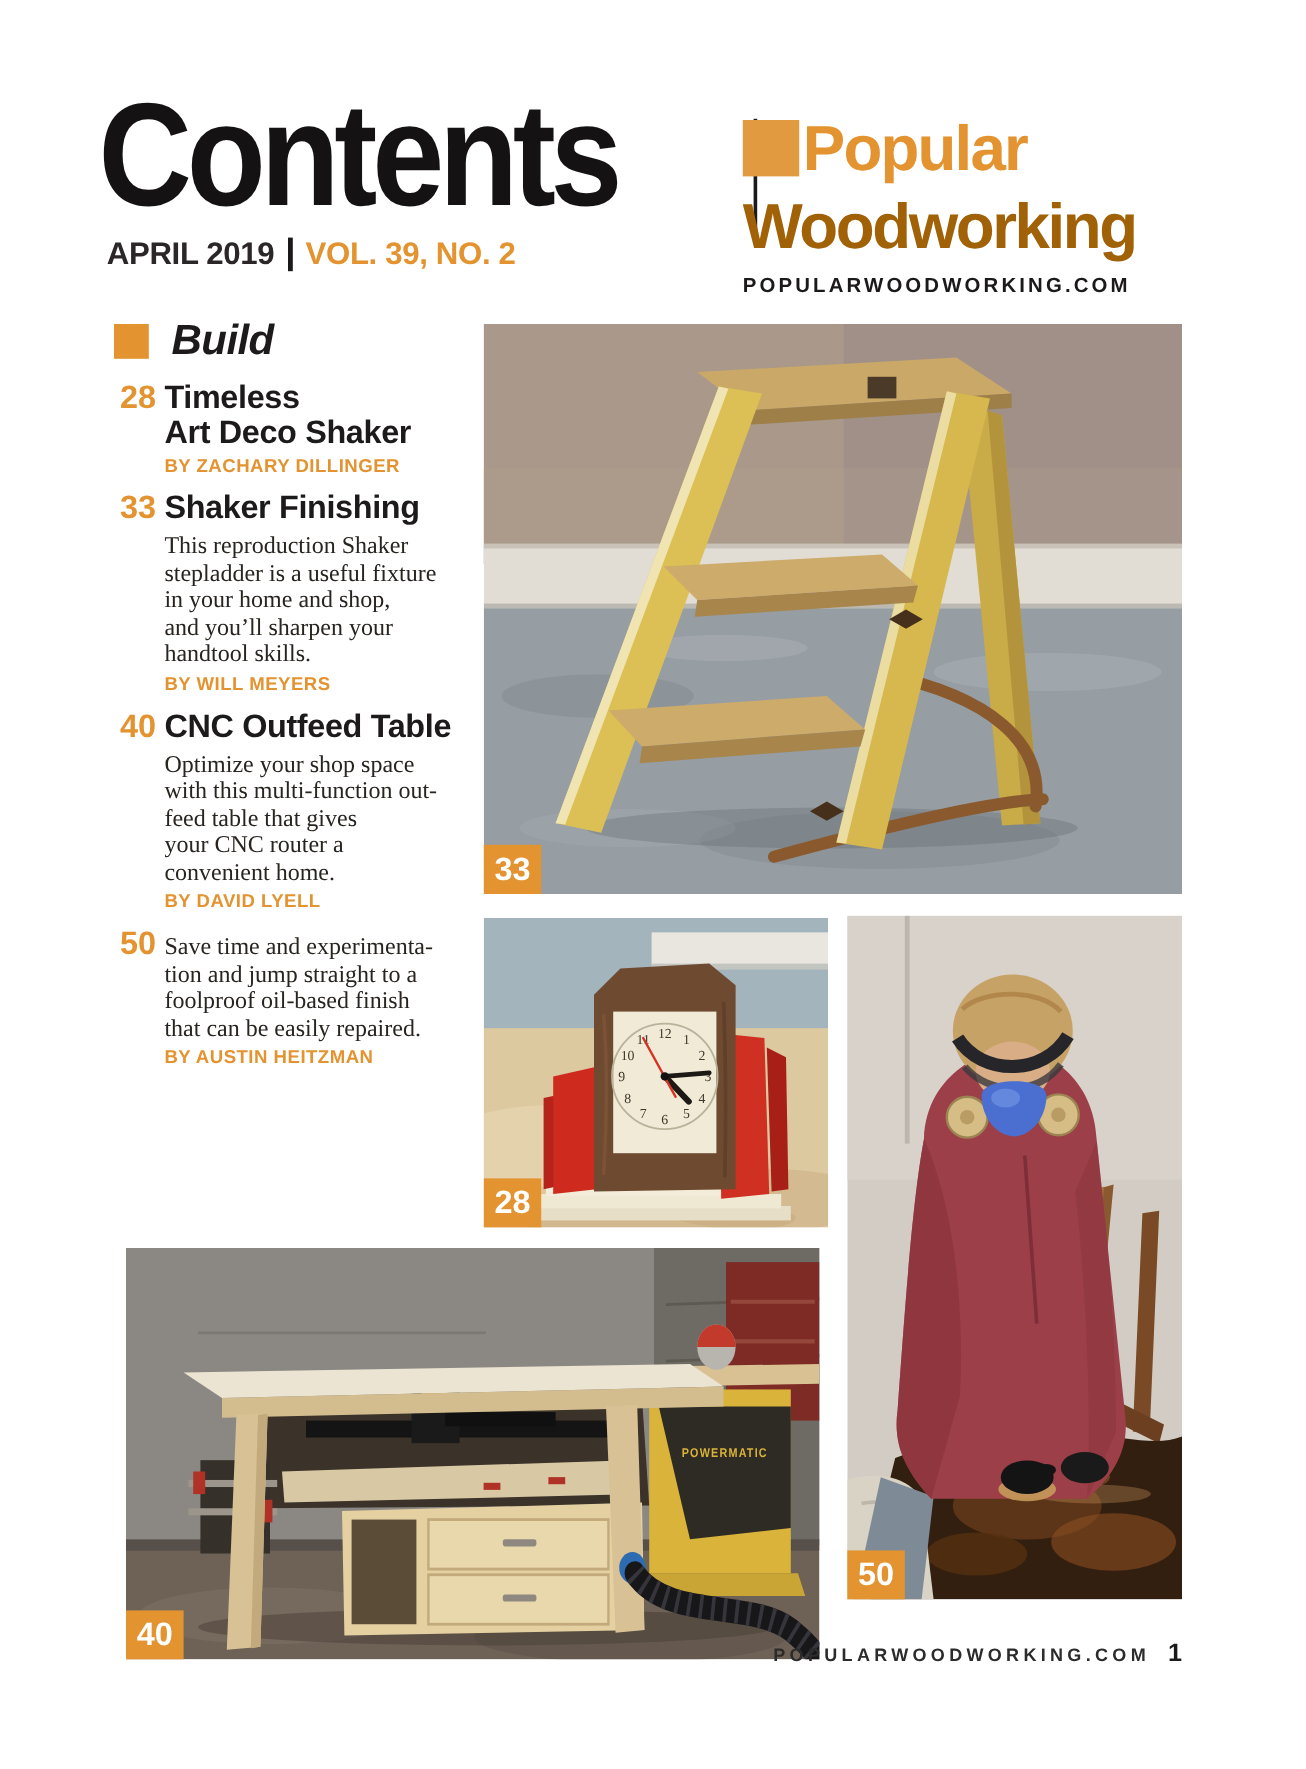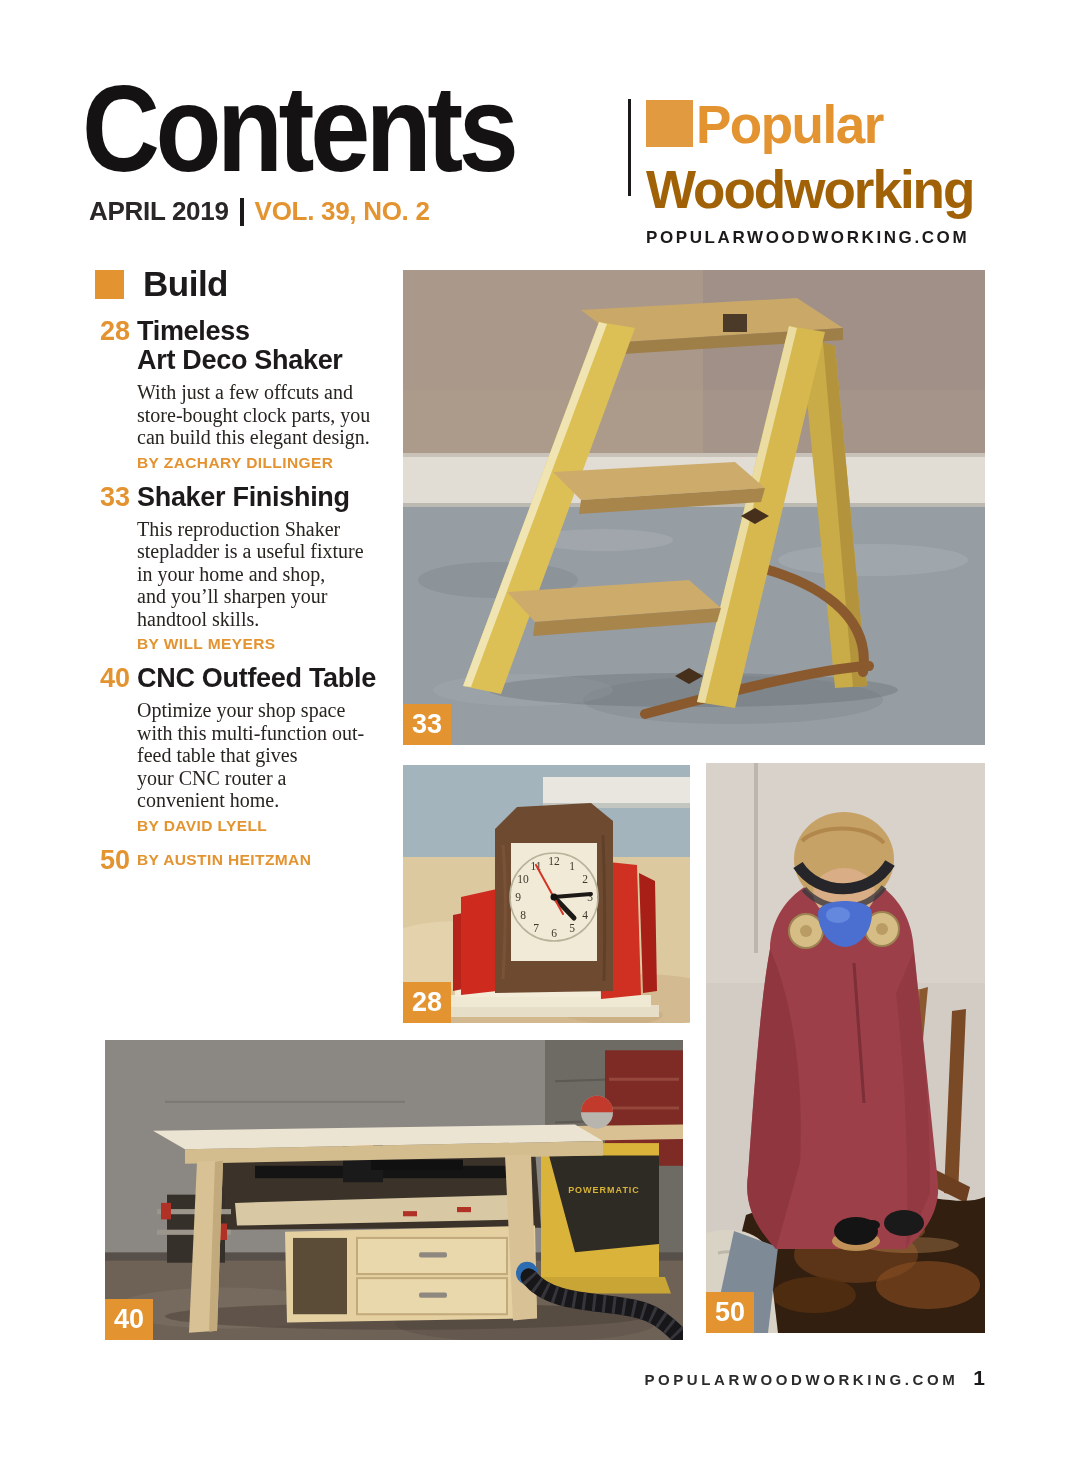--- a/index.html
+++ b/index.html
@@ -8,50 +8,50 @@
   
   .contents-title{position:absolute;left:82px;top:70px;margin:0;
      font-size:122px;line-height:118px;font-weight:900;letter-spacing:-5px;
      color:#151213;transform:scaleX(.885);transform-origin:left top;white-space:nowrap;}
   .issue-line{position:absolute;left:89px;top:196px;display:flex;align-items:center;gap:11px;
      font-size:26px;font-weight:800;letter-spacing:-.3px;white-space:nowrap;}
   .issue-date{color:#2b2627;}
   .issue-bar{width:4px;height:28px;background:#1c191a;}
   .issue-vol{color:#E3932F;}
   .logo-divider{position:absolute;left:628px;top:99px;width:3px;height:97px;background:#1c191a;}
-  .brand{position:absolute;left:646px;top:99px;width:350px;}
+  .brand{position:absolute;left:619px;top:99px;width:350px;}
   .brand-row1{display:flex;align-items:flex-end;height:48px;}
   .brand-square{width:47px;height:47px;background:#E29A41;flex:none;}
   .brand-popular{color:#E3932F;font-size:53px;font-weight:800;letter-spacing:-1.5px;
      line-height:44px;margin-left:3px;white-space:nowrap;}
   .brand-wood{color:#a16207;font-size:53px;font-weight:800;letter-spacing:-2px;
      line-height:50px;margin-top:18px;white-space:nowrap;}
   .brand-site{color:#1c191a;font-size:17px;font-weight:700;letter-spacing:2.6px;
      margin-top:13px;white-space:nowrap;}
   
   .toc-col{position:absolute;left:88px;top:264px;width:332px;}
-  .section-head{display:flex;align-items:center;gap:19px;margin-left:7px;height:40px;}
+  .section-head{display:flex;align-items:center;gap:19px;margin-left:7px;height:40px;font-style:italic;}
   .section-square{width:29px;height:29px;background:#E3932F;flex:none;}
   .section-label{margin:0;font-size:35px;font-weight:800;letter-spacing:-.5px;color:#1d1a1b;}
   .entry{display:flex;margin-top:13px;}
   .entry + .entry{margin-top:11px;}
   .entry-num{flex:none;width:49px;padding-left:12px;box-sizing:border-box;
      font-size:27px;font-weight:800;color:#E3932F;line-height:29px;}
   .entry-title{margin:0;font-size:27px;font-weight:800;line-height:29px;letter-spacing:-.3px;
      color:#1d1a1b;white-space:pre-line;}
   .entry-desc{font-family:"Liberation Serif",serif;font-size:20px;line-height:22.5px;
      color:#282420;margin-top:6px;white-space:pre-line;}
   .entry-byline{font-size:15.5px;font-weight:800;letter-spacing:.4px;color:#E3932F;margin-top:5px;}
   
   .photo{position:absolute;overflow:hidden;}
   .photo svg{display:block;width:100%;height:100%;}
   .photo-ladder{left:403px;top:270px;width:582px;height:475px;}
   .photo-clock{left:403px;top:765px;width:287px;height:258px;}
   .photo-finish{left:706px;top:763px;width:279px;height:570px;}
-  .photo-cnc{left:105px;top:1040px;width:578px;height:300px;}
+  .photo-cnc{left:105px;top:1040px;width:578px;height:343px;}
   .badge{position:absolute;left:0;bottom:0;width:48px;height:41px;background:#E3932F;
      color:#ffffff;font-size:27px;font-weight:800;display:flex;align-items:center;
      padding-left:9px;box-sizing:border-box;}
   
   .footer{position:absolute;right:103px;top:1366px;display:flex;align-items:baseline;gap:15px;}
   .footer-site{font-size:15px;font-weight:600;letter-spacing:3.6px;color:#2b2b2b;}
   .footer-page{font-size:21px;font-weight:800;color:#1c191a;}
 </style>
 </head>
 <body>
@@ -80,23 +80,20 @@
     <div class="section-head">
       <span class="section-square"></span>
       <h2 class="section-label">Build</h2>
     </div>
 
     <article class="entry">
       <div class="entry-num">28</div>
       <div class="entry-body">
         <h3 class="entry-title">Timeless
 Art Deco Shaker</h3>
-        <div class="entry-desc">With just a few offcuts and
-store-bought clock parts, you
-can build this elegant design.</div>
         <div class="entry-byline">BY ZACHARY DILLINGER</div>
       </div>
     </article>
 
     <article class="entry">
       <div class="entry-num">33</div>
       <div class="entry-body">
         <h3 class="entry-title">Shaker Finishing</h3>
         <div class="entry-desc">This reproduction Shaker
 stepladder is a useful fixture
@@ -116,20 +113,24 @@
 feed table that gives
 your CNC router a
 convenient home.</div>
         <div class="entry-byline">BY DAVID LYELL</div>
       </div>
     </article>
 
     <article class="entry">
       <div class="entry-num">50</div>
       <div class="entry-body">
+        <div class="entry-desc">Save time and experimenta-
+tion and jump straight to a
+foolproof oil-based finish
+that can be easily repaired.</div>
         <div class="entry-byline">BY AUSTIN HEITZMAN</div>
       </div>
     </article>
   </section>
 
   <figure class="photo photo-ladder" style="margin:0;">
     <svg viewBox="0 0 582 475" preserveAspectRatio="none">
       <rect width="582" height="200" fill="#a3938a"></rect>
       <rect y="120" width="582" height="80" fill="#ab998c"></rect>
       <rect width="582" height="200" fill="#9a8d83" opacity="0.35"></rect>

